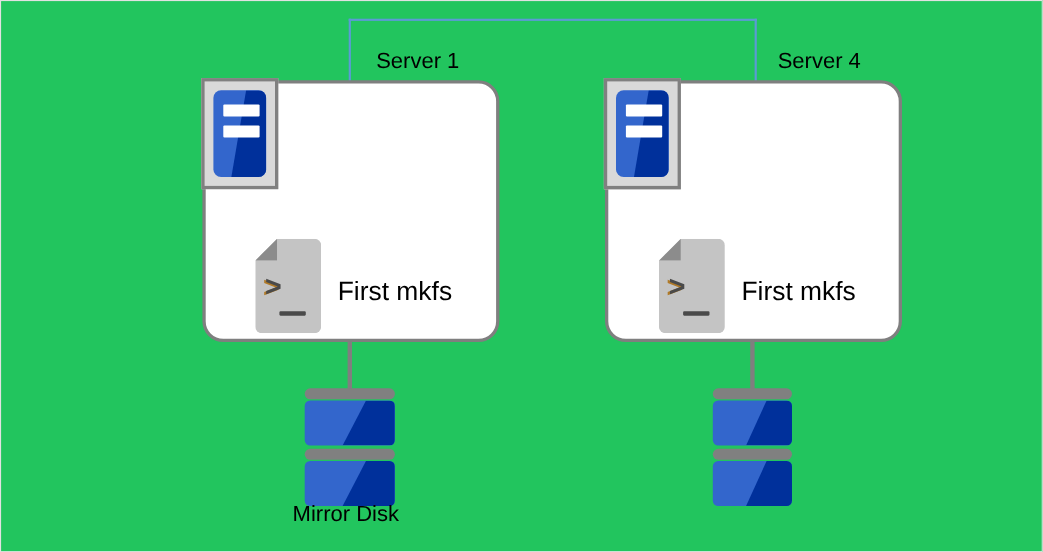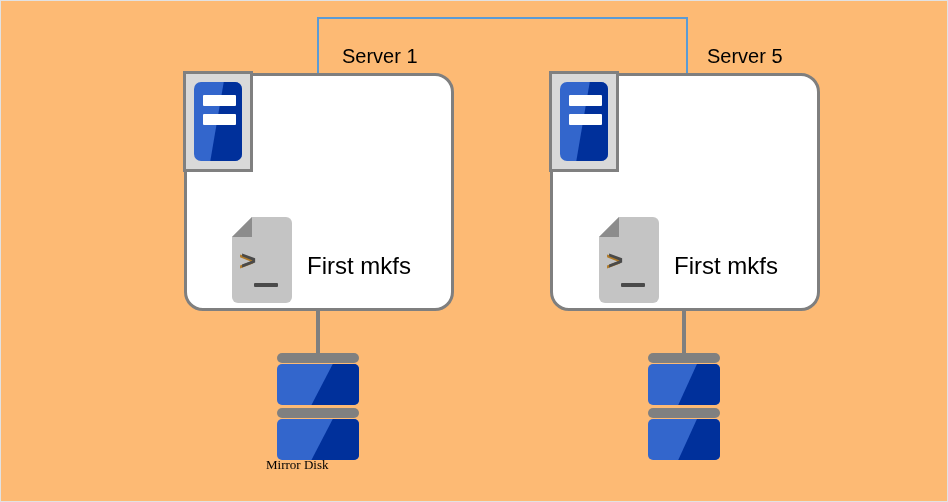--- a/index.html
+++ b/index.html
@@ -8,21 +8,21 @@
     background: #ffffff;
   }
   body {
     font-family: "Liberation Sans", sans-serif;
   }
 
   #canvas {
     position: relative;
     width: 948px;
     height: 502px;
-    background: #fdba74;
+    background: #22c55e;
     border: 1px solid #e2e2e2;
     box-sizing: border-box;
     overflow: hidden;
   }
 
   
   .net-bracket {
     position: absolute;
     left: 316px;
     top: 16px;
@@ -195,37 +195,36 @@
     background: #00309b;
     clip-path: polygon(68% 0%, 100% 0%, 100% 100%, 42% 100%);
   }
   .disk .gap { height: 3px; }
 
   
   #mirror-disk-label {
     position: absolute;
     left: 265px;
     top: 457px;
-    font-size: 13px;
+    font-size: 20px;
     color: #000000;
     white-space: nowrap;
     line-height: 1;
-    font-family: Liberation Serif, serif;
   }
 </style>
 </head>
 <body>
 
 <div id="canvas">
 
   <div class="net-bracket"></div>
 
   <div class="server-label" id="server1-label">Server 1</div>
 
-  <div class="server-label" id="server2-label">Server 5</div>
+  <div class="server-label" id="server2-label">Server 4</div>
 
   <div class="server-box" id="server1-box"></div>
 
   <div class="server-badge" id="server1-badge">
     <div class="badge-body">
       <div class="dark-wedge"></div>
       <div class="bar bar-1"></div>
       <div class="bar bar-2"></div>
     </div>
   </div>

